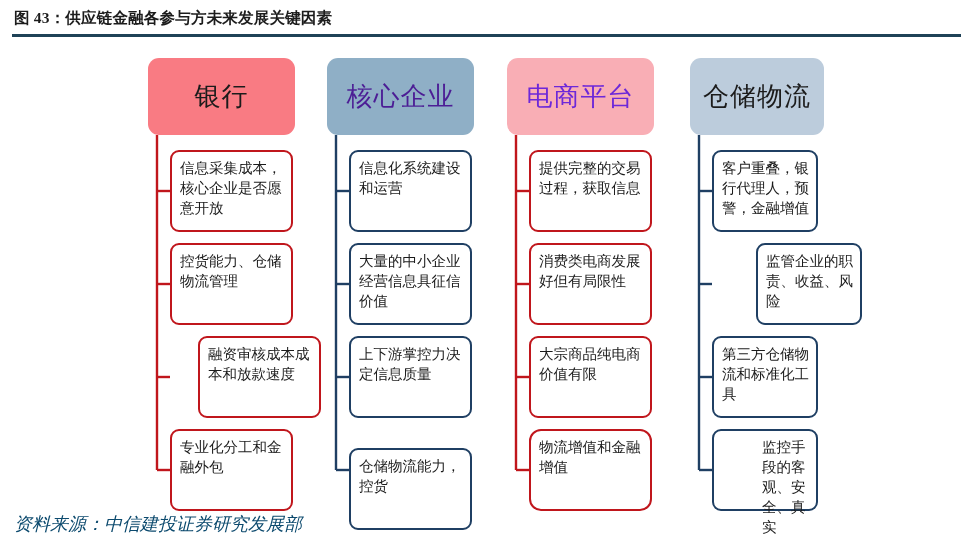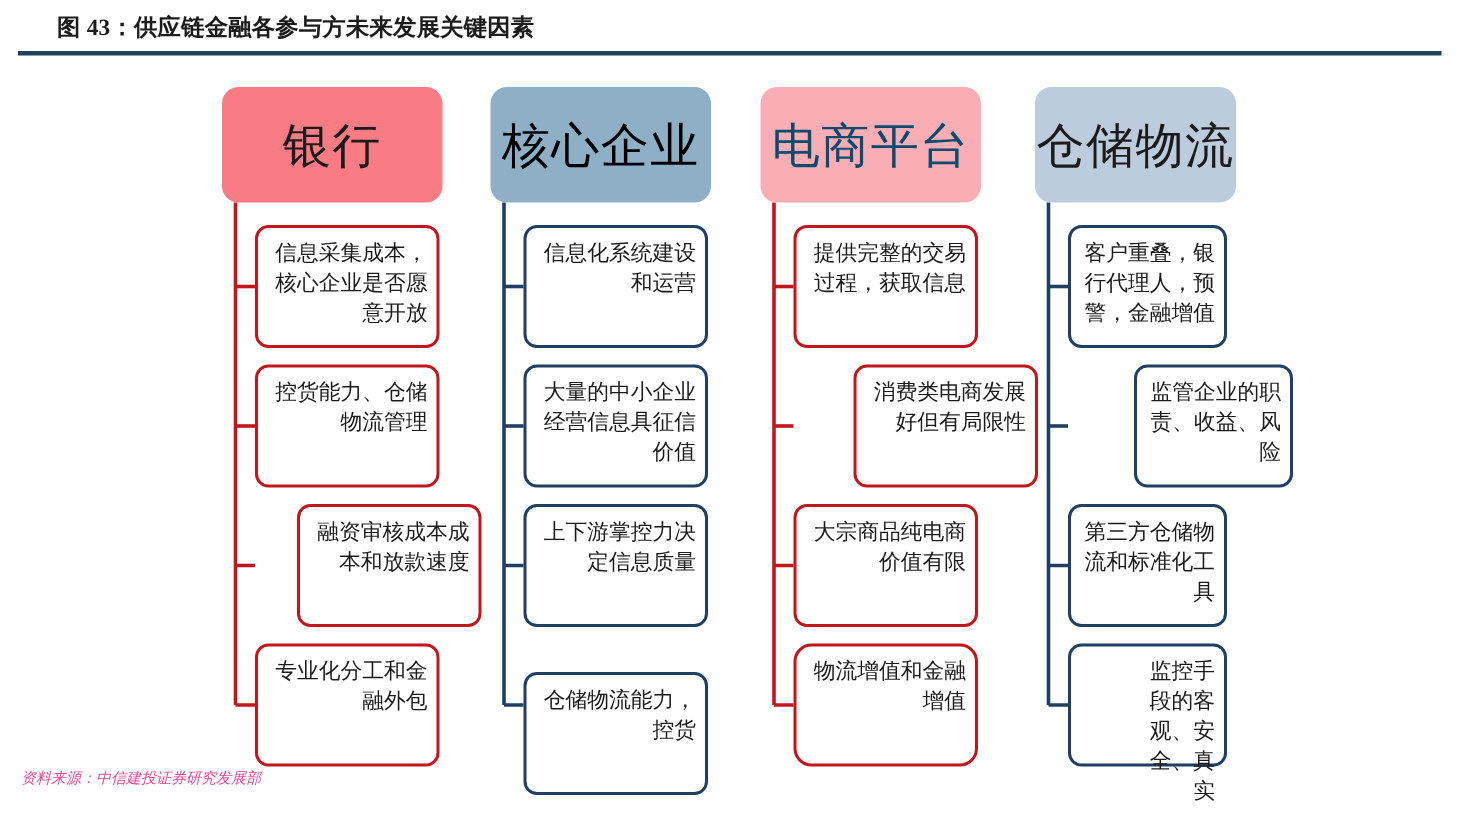--- a/index.html
+++ b/index.html
@@ -20,21 +20,20 @@
   #figure-title {
     position: absolute;
     left: 14px;
     top: 8px;
     font-family: "Liberation Serif", "DejaVu Serif", serif;
     font-weight: bold;
     font-size: 15.5px;
     letter-spacing: .2px;
     color: #1c1c1c;
     white-space: nowrap;
-    margin-left: 24px;
   }
   #title-rule {
     position: absolute;
     left: 12px;
     top: 34px;
     width: 949px;
     height: 3px;
     background: #1f4257;
   }
 
@@ -75,63 +74,62 @@
     height: 77px;
     border-radius: 11px;
     display: flex;
     align-items: center;
     justify-content: center;
     box-sizing: border-box;
   }
   .col-3 .header-box { left: 8px; width: 134px; }
   .header-label {
     font-family: "Liberation Serif", "DejaVu Serif", serif;
-    font-size: 32px;
+    font-size: 26px;
     color: #1b1b1b;
     letter-spacing: 1px;
     line-height: 1;
   }
 
   
   .node-box {
     position: absolute;
     left: 27px;
     width: 123px;
     box-sizing: border-box;
     background: #ffffff;
     border-radius: 9px;
     border-width: 2px;
     border-style: solid;
     padding: 7px 6px 6px 8px;
   }
   .col-3 .node-box { left: 30px; width: 106px; }
   .node-text {
-    font-family: Liberation Sans, sans-serif;
+    font-family: Liberation Mono, monospace;
     font-size: 14.5px;
     line-height: 1.38;
     color: #1b1b1b;
     word-break: break-all;
-    text-align: right;
   }
 
   
   .row-0 { top: 112px; height: 82px; }
   .row-1 { top: 205px; height: 82px; }
   .row-2 { top: 298px; height: 82px; }
   .row-3 { top: 391px; height: 82px; }
 
   
   #source-note {
     position: absolute;
     left: 14px;
     top: 512px;
     font-family: "Liberation Serif", "DejaVu Serif", serif;
     font-style: italic;
-    font-size: 10px;
-    color: #ec4899;
+    font-size: 18px;
+    color: #0c4a6e;
     white-space: nowrap;
   }
 </style>
 </head>
 <body>
 
 <div id="figure-title">图 43：供应链金融各参与方未来发展关键因素</div>
 <div id="title-rule" style="background: rgb(31, 66, 87);"></div>
 
 <div id="diagram">
@@ -171,44 +169,44 @@
     <div class="node-box row-2" style="border-color: rgb(192, 22, 28); margin-left: 28px;">
       <div class="node-text">融资审核成本成本和放款速度</div>
     </div>
     <div class="node-box row-3" style="border-color: rgb(192, 22, 28);">
       <div class="node-text">专业化分工和金融外包</div>
     </div>
   </div>
 
   <div class="column col-1">
     <div class="header-box" style="background: rgb(143, 175, 198);">
-      <span class="header-label" style="color: #000000;">核心企业</span>
+      <span class="header-label" style="color: #4c1d95;">核心企业</span>
     </div>
     <div class="node-box row-0" style="border-color: rgb(31, 63, 99);">
       <div class="node-text">信息化系统建设和运营</div>
     </div>
     <div class="node-box row-1" style="border-color: rgb(31, 63, 99);">
       <div class="node-text">大量的中小企业经营信息具征信价值</div>
     </div>
     <div class="node-box row-2" style="border-color: rgb(31, 63, 99);">
       <div class="node-text">上下游掌控力决定信息质量</div>
     </div>
     <div class="node-box row-3" style="border-color: rgb(31, 63, 99); margin-top: 19px;">
       <div class="node-text">仓储物流能力，控货</div>
     </div>
   </div>
 
   <div class="column col-2">
     <div class="header-box" style="background: rgb(249, 174, 181);">
-      <span class="header-label" style="color: #0c4a6e;">电商平台</span>
+      <span class="header-label" style="color: #6d28d9;">电商平台</span>
     </div>
     <div class="node-box row-0" style="border-color: rgb(192, 22, 28);">
       <div class="node-text">提供完整的交易过程，获取信息</div>
     </div>
-    <div class="node-box row-1" style="border-color: rgb(192, 22, 28); margin-left: 40px;">
+    <div class="node-box row-1" style="border-color: rgb(192, 22, 28);">
       <div class="node-text">消费类电商发展好但有局限性</div>
     </div>
     <div class="node-box row-2" style="border-color: rgb(192, 22, 28);">
       <div class="node-text">大宗商品纯电商价值有限</div>
     </div>
     <div class="node-box row-3" style="border-color: rgb(192, 22, 28); border-radius: 12px;">
       <div class="node-text">物流增值和金融增值</div>
     </div>
   </div>
 

